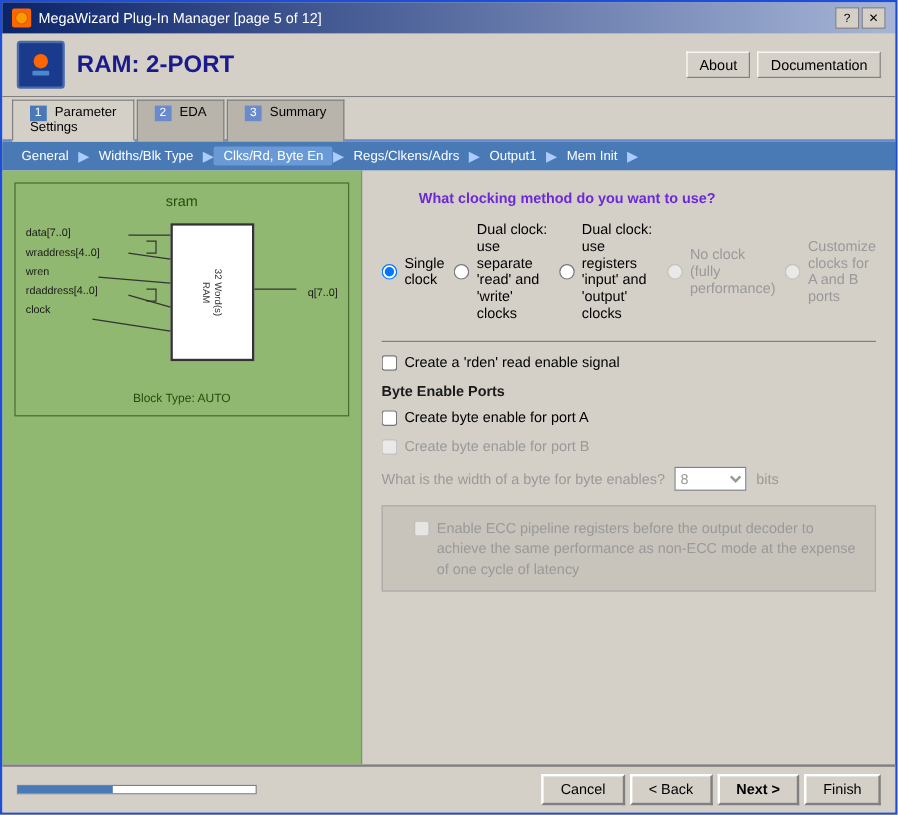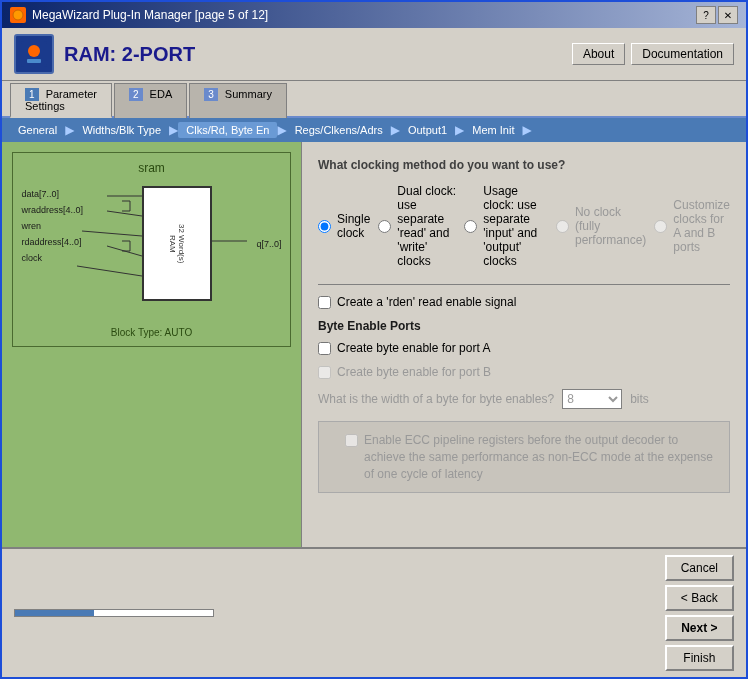--- a/index.html
+++ b/index.html
@@ -205,22 +205,23 @@
     }
     .right-panel {
       flex: 1;
       background: #d4d0c8;
       padding: 16px;
       overflow-y: auto;
     }
     .section-title {
       font-size: 12px;
       font-weight: bold;
-      color: #404040;
+      color: #6d28d9;
       margin-bottom: 12px;
+      margin-left: 31px;
     }
     .radio-group {
       display: flex;
       flex-direction: row;
       gap: 8px;
       margin-bottom: 16px;
     }
     .radio-item {
       display: flex;
       align-items: center;
@@ -347,21 +348,20 @@
       border: 1px solid #808080;
     }
     .progress-fill {
       width: 40%;
       height: 100%;
       background: #4a7ab5;
     }
     .bottom-buttons {
       display: flex;
       gap: 4px;
-      flex-direction: column;
     }
     .bottom-btn {
       padding: 4px 14px;
       background: #d4d0c8;
       border: 2px solid #808080;
       border-top-color: #fff;
       border-left-color: #fff;
       cursor: pointer;
       font-size: 12px;
       min-width: 60px;
@@ -496,21 +496,21 @@
         <div class="radio-item">
           <input type="radio" name="clock" id="single" checked="" style="">
           <label for="single">Single clock</label>
         </div>
         <div class="radio-item">
           <input type="radio" name="clock" id="dual_rw" style="">
           <label for="dual_rw">Dual clock: use separate 'read' and 'write' clocks</label>
         </div>
         <div class="radio-item">
           <input type="radio" name="clock" id="dual_io" style="">
-          <label for="dual_io">Usage clock: use separate 'input' and 'output' clocks</label>
+          <label for="dual_io">Dual clock: use registers 'input' and 'output' clocks</label>
         </div>
         <div class="radio-item disabled">
           <input type="radio" name="clock" id="no_clock" disabled="" style="">
           <label for="no_clock" style="color:#999;">No clock (fully performance)</label>
         </div>
         <div class="radio-item disabled">
           <input type="radio" name="clock" id="customize" disabled="" style="">
           <label for="customize" style="color:#999;">Customize clocks for A and B ports</label>
         </div>
       </div>

